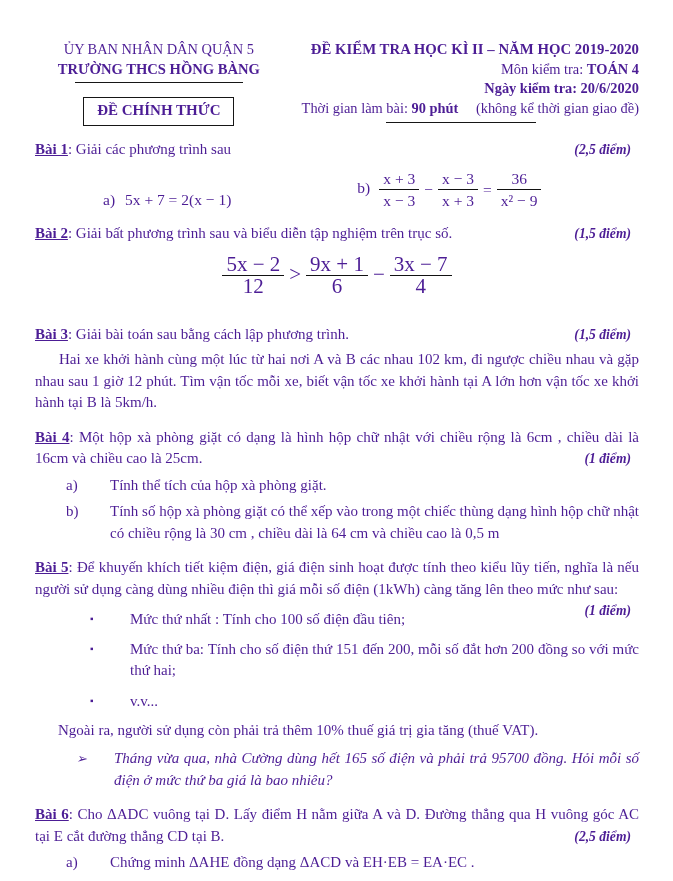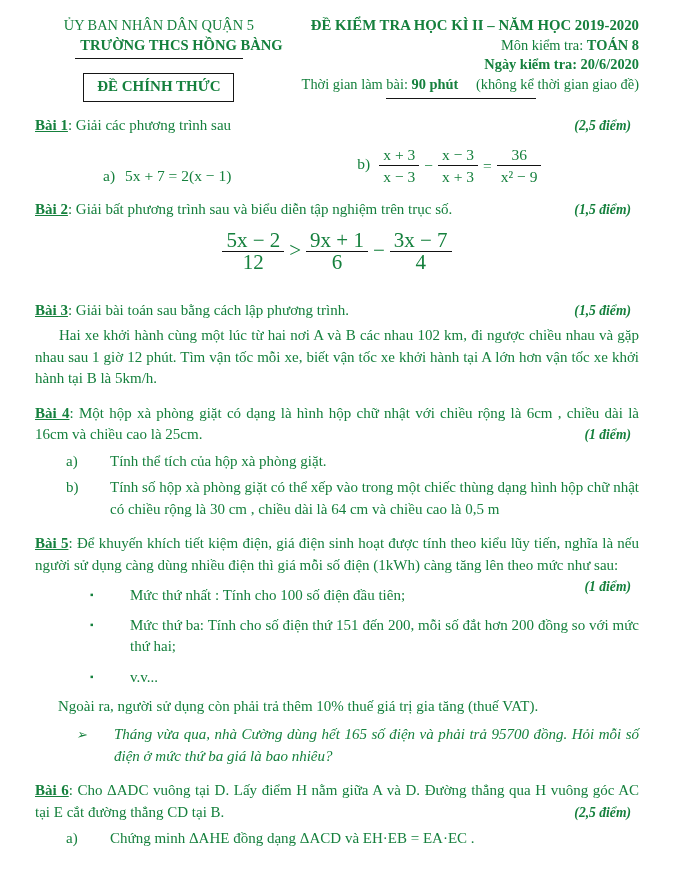--- a/index.html
+++ b/index.html
@@ -1,27 +1,27 @@
 <!DOCTYPE html>
 <html><head>
 <meta charset="utf-8">
 <style>
   html,body{margin:0;padding:0;background:#ffffff;}
   .page{
     width:673px;height:881px;box-sizing:border-box;
-    padding:16px 34px 16px 35px;background:#ffffff;color:#15803d;
+    padding:40px 34px 16px 35px;background:#ffffff;color:#4c1d95;
     font-family:"Liberation Serif","DejaVu Serif",serif;
     font-size:15px;line-height:21.5px;overflow:hidden;position:relative;
   }
   
   .header{display:flex;width:100%;}
   .h-left{width:41%;text-align:center;line-height:19.5px;}
   .h-right{width:59%;text-align:right;line-height:19.5px;}
   .org-line{font-size:14.4px;white-space:nowrap;}
-  .school-line{font-size:14.6px;font-weight:bold;white-space:nowrap;text-align:right;}
+  .school-line{font-size:14.6px;font-weight:bold;white-space:nowrap;}
   .rule{border-top:1.5px solid #161616;height:0;}
   .rule-left{width:168px;margin:3px auto 0;}
   .rule-right{width:150px;margin:4px auto 0;}
   .stamp{
     display:inline-block;margin-top:14px;border:1.7px solid #161616;
     padding:3px 13px 4px;font-weight:bold;font-size:15px;white-space:nowrap;
   }
   .ex-title{font-weight:bold;font-size:14.8px;white-space:nowrap;}
   .h-line{font-size:14.4px;white-space:nowrap;}
   .bold{font-weight:bold;}
@@ -59,21 +59,21 @@
     <div class="h-left">
       <div class="org-line">ỦY BAN NHÂN DÂN QUẬN 5</div>
       <div class="school-line">TRƯỜNG THCS HỒNG BÀNG</div>
       <div class="rule rule-left"></div>
       <div>
         <span class="stamp">ĐỀ CHÍNH THỨC</span>
       </div>
     </div>
     <div class="h-right">
       <div class="ex-title">ĐỀ KIỂM TRA HỌC KÌ II – NĂM HỌC 2019-2020</div>
-      <div class="h-line"><span>Môn kiểm tra: </span><span class="bold">TOÁN 8</span></div>
+      <div class="h-line"><span>Môn kiểm tra: </span><span class="bold">TOÁN 4</span></div>
       <div class="h-line bold">Ngày kiểm tra: 20/6/2020</div>
       <div class="h-line"><span>Thời gian làm bài: </span><span class="bold">90 phút </span><span class="ital">(không kể thời gian giao đề)</span></div>
       <div class="rule rule-right"></div>
     </div>
   </header>
 
   <main>
 
     <section>
       <p class="phead"><span class="bai">Bài 1</span><span>:  Giải các phương trình sau</span><span class="pts">(2,5 điểm)</span></p>

